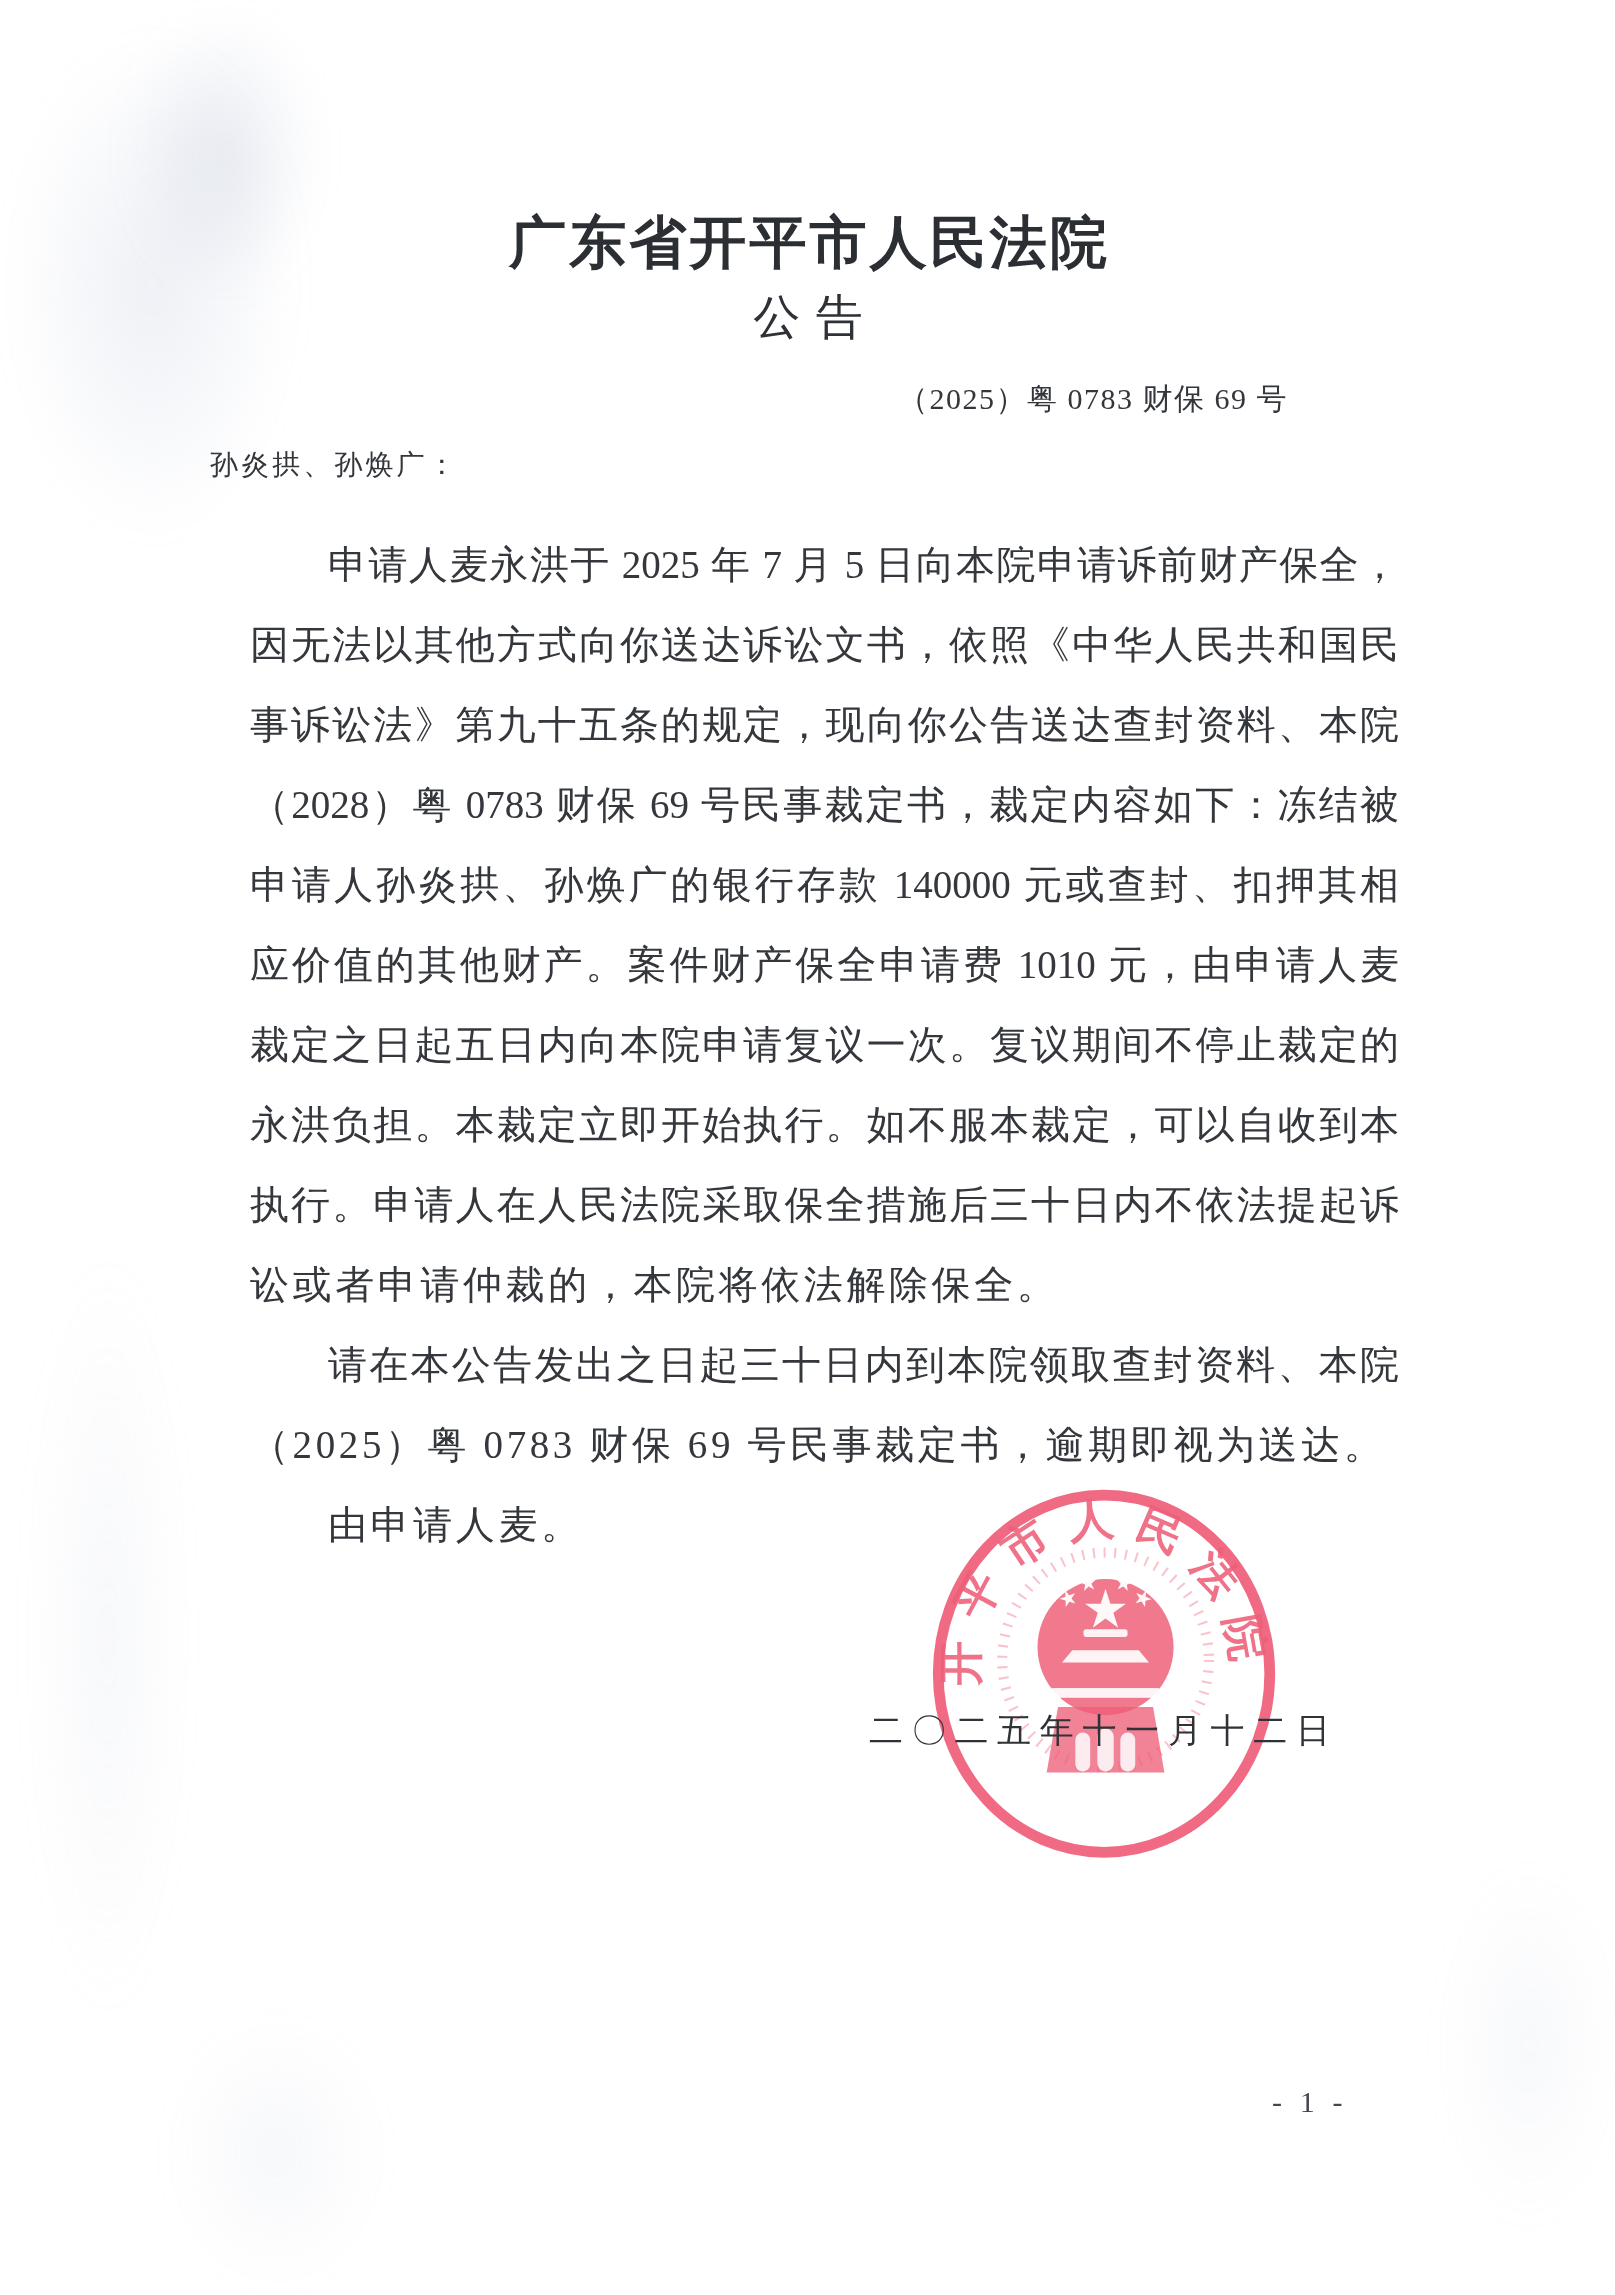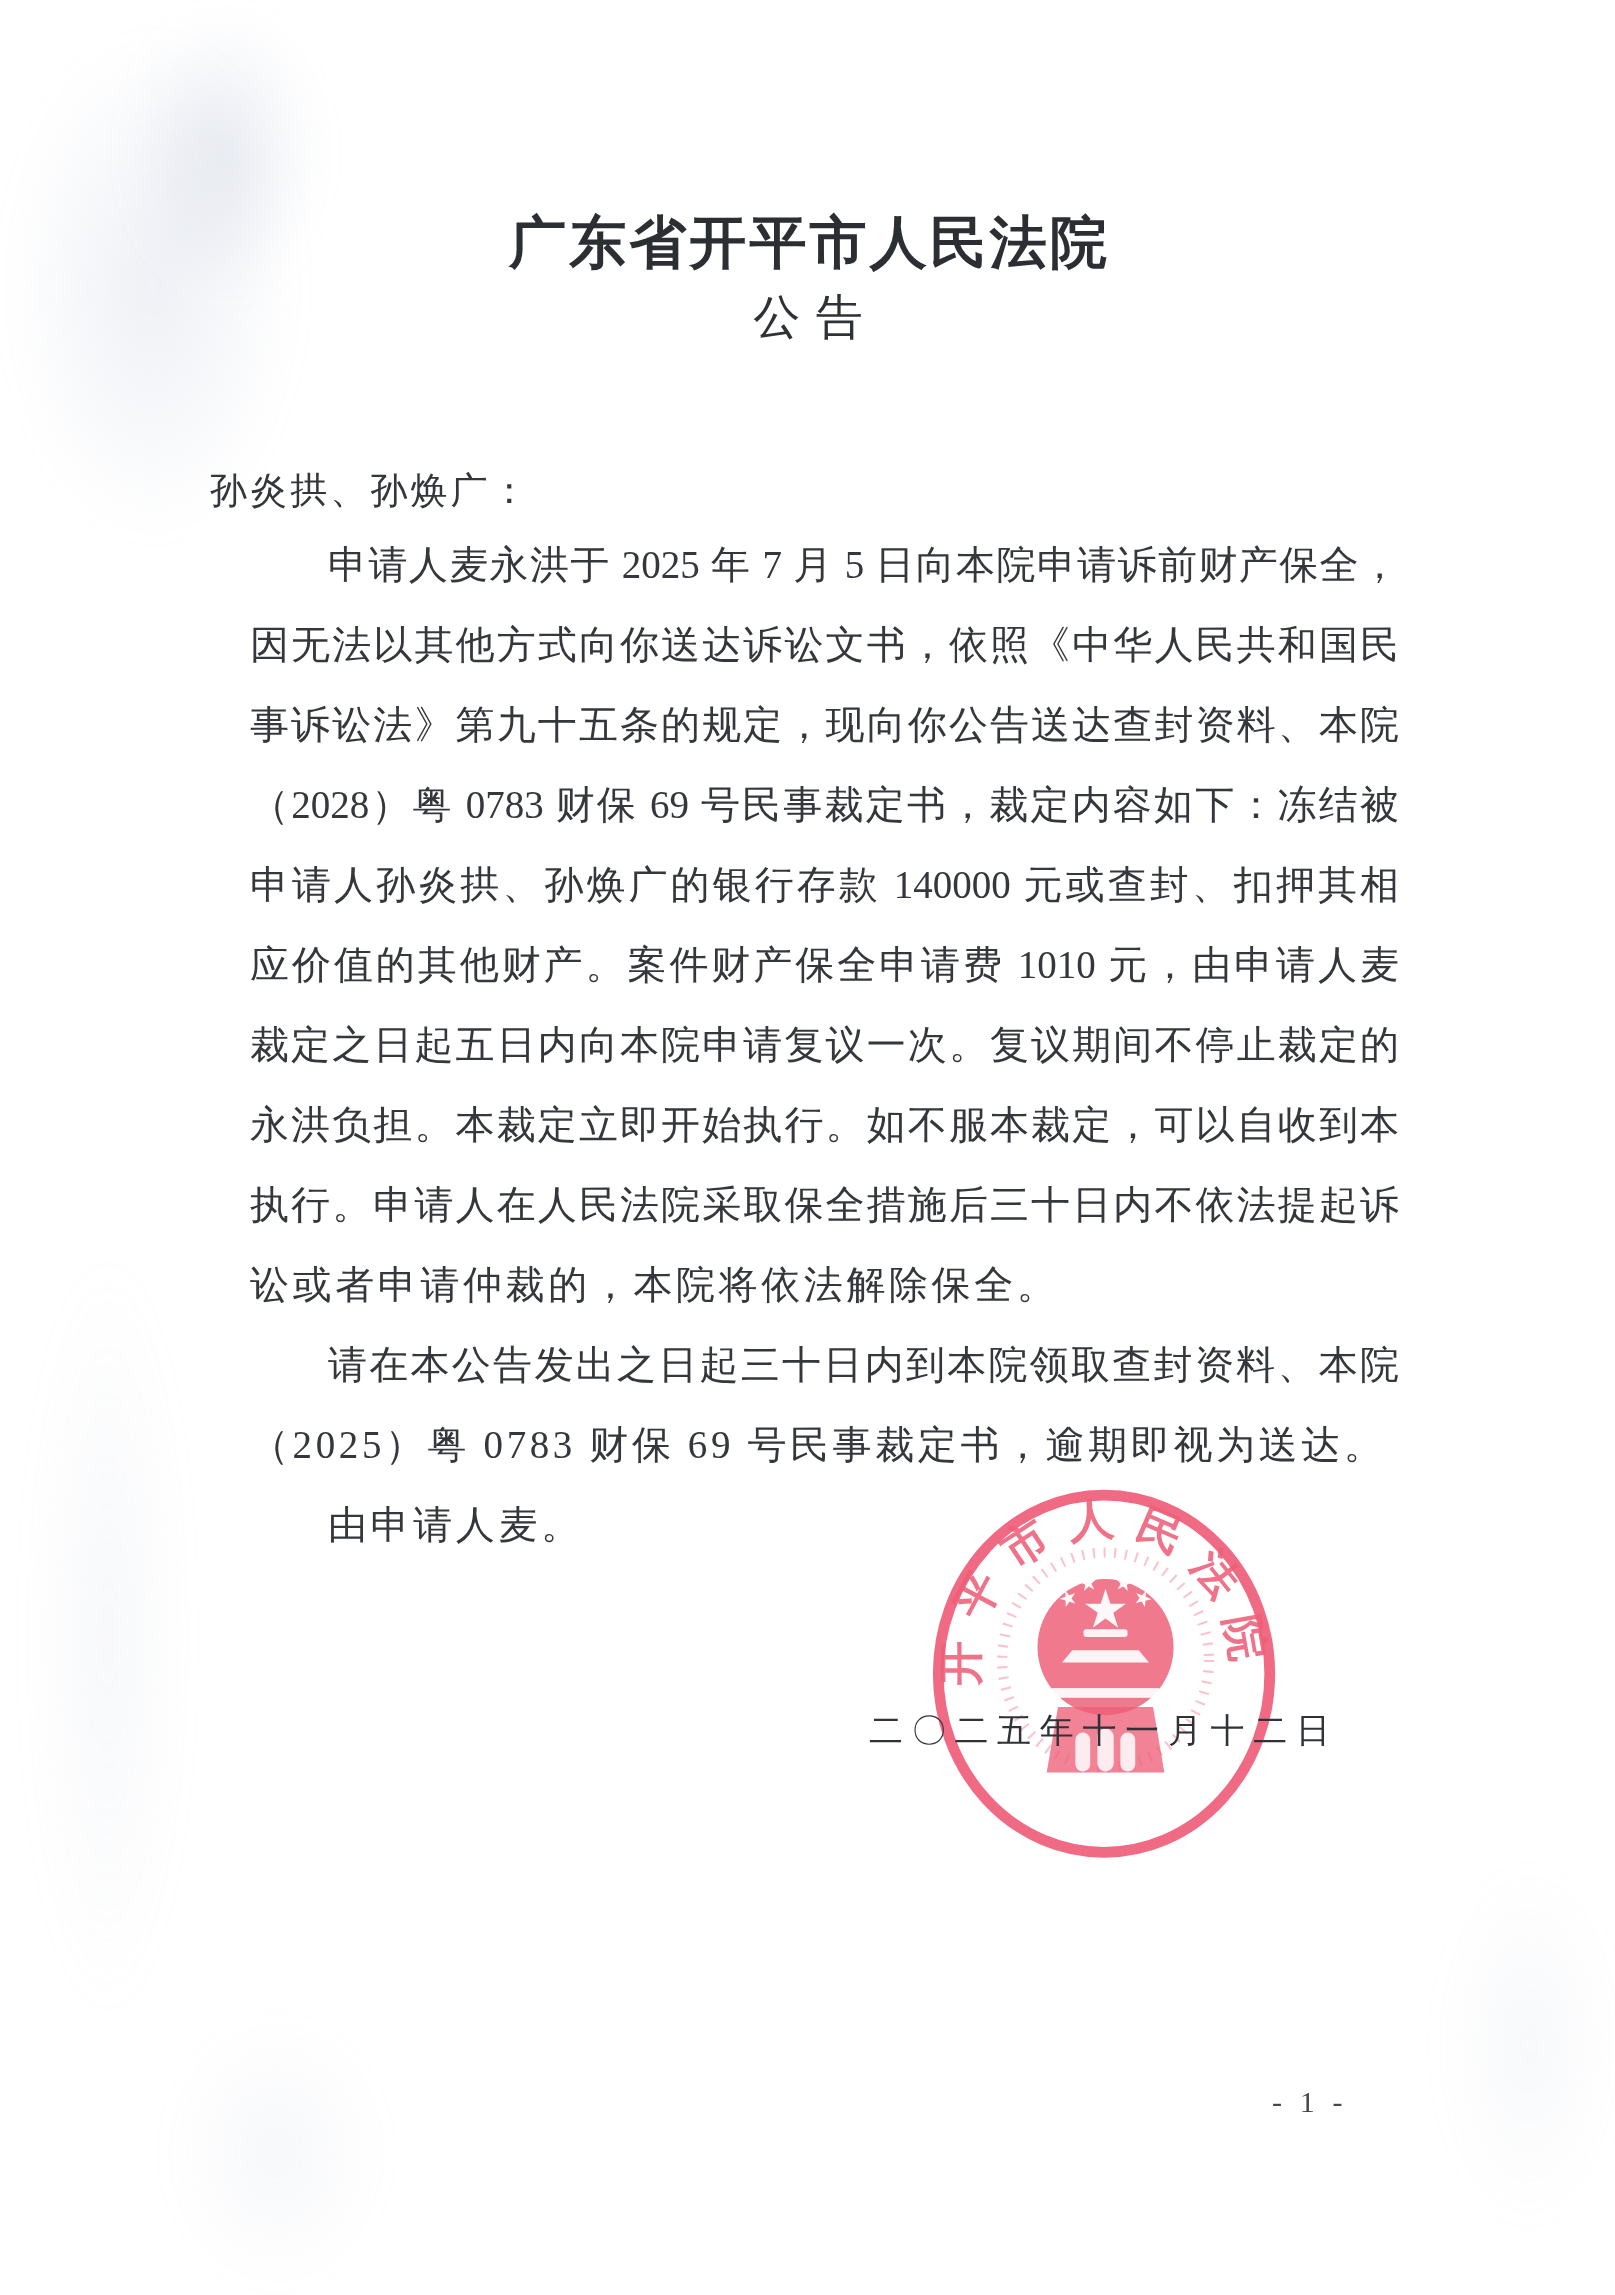--- a/index.html
+++ b/index.html
@@ -33,22 +33,22 @@
     font-size:47px;font-weight:400;letter-spacing:15.3px;text-indent:15.3px;
     color:#2e3136;
   }
   .case-no{
     position:absolute;right:328px;top:379px;
     font-size:30px;letter-spacing:1.5px;
     color:#33363b;
     white-space:nowrap;
   }
   .greeting{
-    position:absolute;left:210px;top:466px;
-    font-size:37px;letter-spacing:3.1px;
+    position:absolute;left:210px;top:446px;
+    font-size:28px;letter-spacing:3.1px;
     color:#33363b;
     white-space:nowrap;
   }
   .body-block{
     position:absolute;left:210px;top:525px;width:1189px;
   }
   .line{
     height:80px;line-height:80px;
     font-size:39px;
     color:#34373c;
@@ -89,20 +89,21 @@
 <div class="page">
 
   <div class="smudge sm1"></div>
   <div class="smudge sm2"></div>
   <div class="smudge sm3"></div>
   <div class="smudge sm4"></div>
   <div class="smudge sm5"></div>
 
   <div class="title">广东省开平市人民法院</div>
   <div class="subtitle">公告</div>
+  <div class="case-no">（2025）粤 0783 财保 69 号</div>
   <div class="greeting">孙炎拱、孙焕广：</div>
 
   <div class="body-block">
     <div class="line j ind">申请人麦永洪于 2025 年 7 月 5 日向本院申请诉前财产保全，</div>
     <div class="line j">因无法以其他方式向你送达诉讼文书，依照《中华人民共和国民</div>
     <div class="line j">事诉讼法》第九十五条的规定，现向你公告送达查封资料、本院</div>
     <div class="line j">（2028）粤 0783 财保 69 号民事裁定书，裁定内容如下：冻结被</div>
     <div class="line j">申请人孙炎拱、孙焕广的银行存款 140000 元或查封、扣押其相</div>
     <div class="line j">应价值的其他财产。案件财产保全申请费 1010 元，由申请人麦</div>
     <div class="line j">裁定之日起五日内向本院申请复议一次。复议期间不停止裁定的</div>

